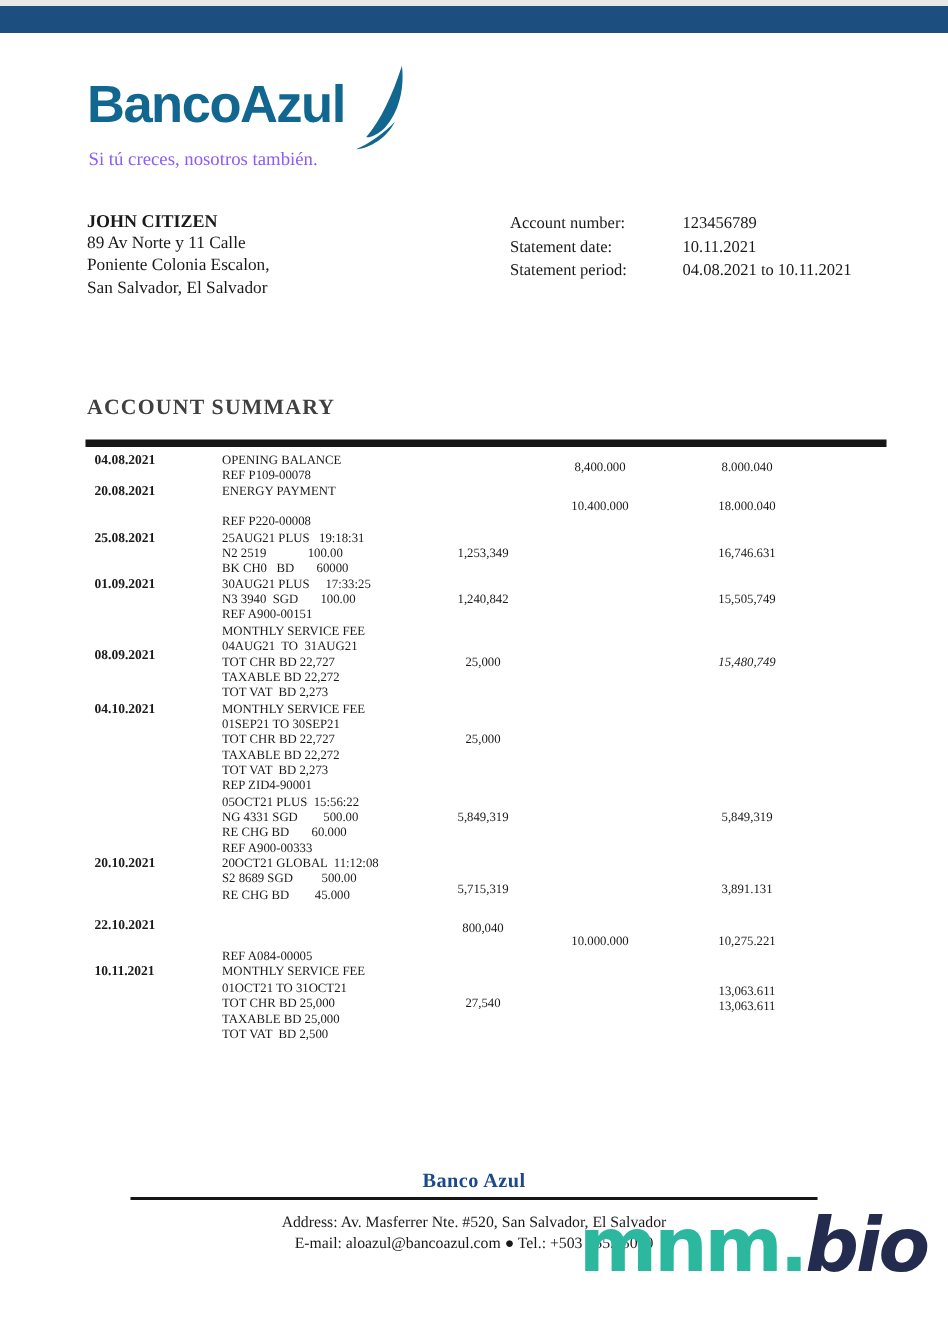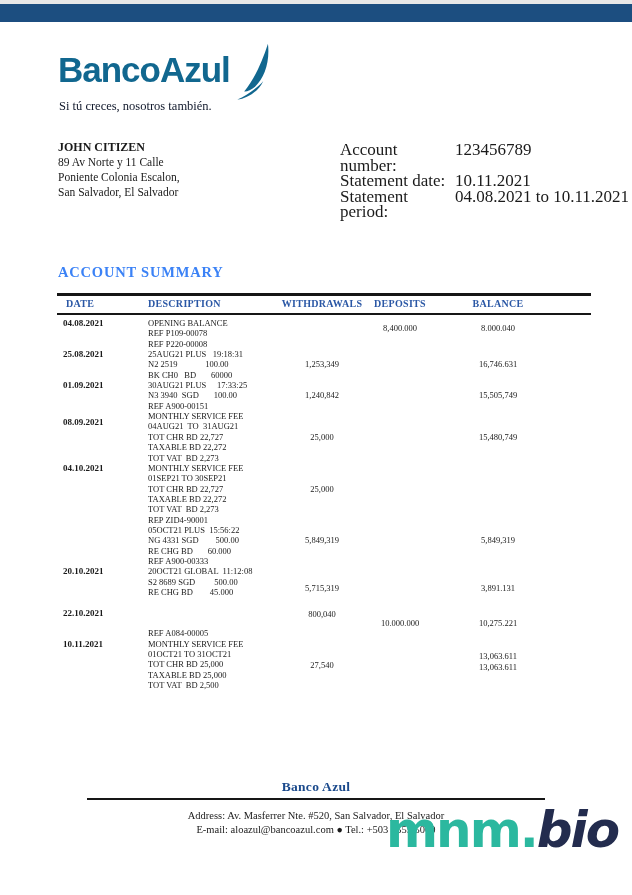--- a/index.html
+++ b/index.html
@@ -11,32 +11,32 @@
   }
   .top-bar { position:absolute; top:0; left:0; width:100%; height:18px; background:#1c4e80; }
 
   
   .brand-row { position:absolute; left:58px; top:46px; display:flex; align-items:flex-start; }
   .brand-text {
     font-family:"Liberation Sans", sans-serif; font-weight:bold;
     font-size:35px; line-height:40px; letter-spacing:-1px; color:#11678f;
   }
   .leaf { margin-left:6px; margin-top:-8px; }
-  .tagline { position:absolute; left:59px; top:95px; font-size:12.5px; color:#0f172a; }
+  .tagline { position:absolute; left:59px; top:95px; font-size:12.5px; color:#8b5cf6; }
 
   
   .customer { position:absolute; left:58px; top:136px; font-size:11.5px; line-height:15px; }
   .customer-name { font-weight:bold; font-size:12px; }
-  .account-info { position:absolute; left:340px; top:138px; font-size:17px; }
+  .account-info { position:absolute; left:340px; top:138px; font-size:11px; }
   .ai-row { display:flex; line-height:15.5px; }
   .ai-label { width:115px; }
   .ai-value { }
 
   
-  .summary-title { position:absolute; left:58px; top:260px; font-size:14.5px; font-weight:bold; letter-spacing:0.8px; color:#3b82f6; }
+  .summary-title { position:absolute; left:58px; top:260px; font-size:14.5px; font-weight:bold; letter-spacing:0.8px; color:#404040; }
 
   .table { position:absolute; left:57px; top:289px; width:534px; }
   .rule-thick { height:3px; background:#161616; }
   .rule-med { height:2px; background:#161616; }
   .thead { position:relative; height:17px; }
   .th { position:absolute; top:2px; font-size:10px; font-weight:bold; color:#2a57a5; letter-spacing:0.3px; }
   .th-date { left:9px; }
   .th-desc { left:91px; }
   .th-w { left:213px; width:104px; text-align:center; }
   .th-d { left:296px; width:94px; text-align:center; }
@@ -104,40 +104,44 @@
       <div class="ai-row">
         <div class="ai-label">Statement period:</div>
         <div class="ai-value">04.08.2021 to 10.11.2021</div>
       </div>
     </div>
 
   <div class="summary-title">ACCOUNT SUMMARY</div>
 
   <div class="table">
     <div class="rule-thick"></div>
-    <div class="thead">
-      <div class="th th-date">DATE</div>
-      <div class="th th-desc">DESCRIPTION</div>
-      <div class="th th-w">WITHDRAWALS</div>
-      <div class="th th-d">DEPOSITS</div>
-      <div class="th th-b">BALANCE</div>
-    </div>
     <div class="rule-med"></div>
     <div class="tbody">
         <div class="t-row" style="height: 20.7px;">
           <div class="c-date" style="top: 0px;">04.08.2021</div>
           <div class="c-desc">
             <div class="d-line">OPENING BALANCE</div>
             <div class="d-line">REF P109-00078</div>
           </div>
           <div class="c-amt c-d" style="top: 5.175px;">8,400.000</div>
           <div class="c-amt c-b" style="top: 5.175px;">
             <div>8.000.040</div>
           </div>
         </div>
+        <div class="t-row" style="height: 20.7px;">
+          <div class="c-date" style="top: 0px;">20.08.2021</div>
+          <div class="c-desc">
+            <div class="d-line">ENERGY PAYMENT</div>
+            <div class="d-line"></div>
+          </div>
+          <div class="c-amt c-d" style="top: 10.35px;">10.400.000</div>
+          <div class="c-amt c-b" style="top: 10.35px;">
+            <div>18.000.040</div>
+          </div>
+        </div>
         <div class="t-row" style="height: 31.05px;">
           <div class="c-date" style="top: 10.35px;">25.08.2021</div>
           <div class="c-desc">
             <div class="d-line">REF P220-00008</div>
             <div class="d-line">25AUG21 PLUS   19:18:31</div>
             <div class="d-line">N2 2519             100.00</div>
           </div>
           <div class="c-amt c-w" style="top: 20.7px;">1,253,349</div>
           <div class="c-amt c-b" style="top: 20.7px;">
             <div>16,746.631</div>
@@ -149,31 +153,31 @@
             <div class="d-line">BK CH0   BD       60000</div>
             <div class="d-line">30AUG21 PLUS     17:33:25</div>
             <div class="d-line">N3 3940  SGD       100.00</div>
           </div>
           <div class="c-amt c-w" style="top: 20.7px;">1,240,842</div>
           <div class="c-amt c-b" style="top: 20.7px;">
             <div>15,505,749</div>
           </div>
         </div>
         <div class="t-row" style="height: 62.1px;">
-          <div class="c-date" style="top: 16px; text-align: right;">08.09.2021</div>
+          <div class="c-date" style="top: 27px; text-align: right;">08.09.2021</div>
           <div class="c-desc">
             <div class="d-line">REF A900-00151</div>
             <div class="d-line">MONTHLY SERVICE FEE</div>
             <div class="d-line">04AUG21  TO  31AUG21</div>
             <div class="d-line">TOT CHR BD 22,727</div>
             <div class="d-line">TAXABLE BD 22,272</div>
             <div class="d-line">TOT VAT  BD 2,273</div>
           </div>
           <div class="c-amt c-w" style="top: 31.05px;">25,000</div>
-          <div class="c-amt c-b" style="top: 31.05px;">
+          <div class="c-amt c-b" style="top: 31.05px; font-style: italic;">
             <div>15,480,749</div>
           </div>
         </div>
         <div class="t-row" style="height: 51.75px;">
           <div class="c-date" style="top: 0px;">04.10.2021</div>
           <div class="c-desc">
             <div class="d-line">MONTHLY SERVICE FEE</div>
             <div class="d-line">01SEP21 TO 30SEP21</div>
             <div class="d-line">TOT CHR BD 22,727</div>
             <div class="d-line">TAXABLE BD 22,272</div>

